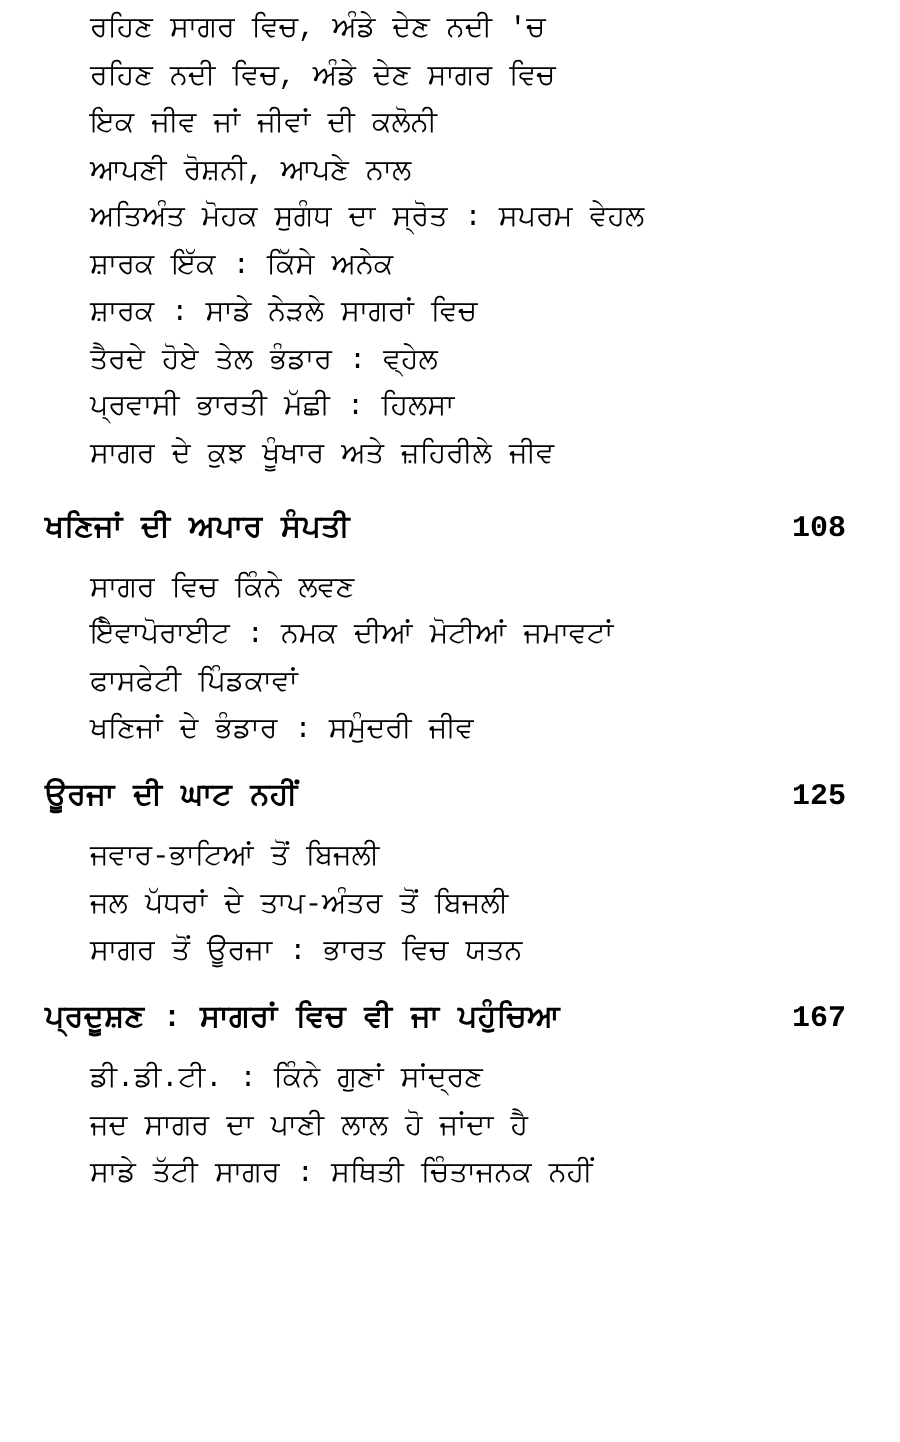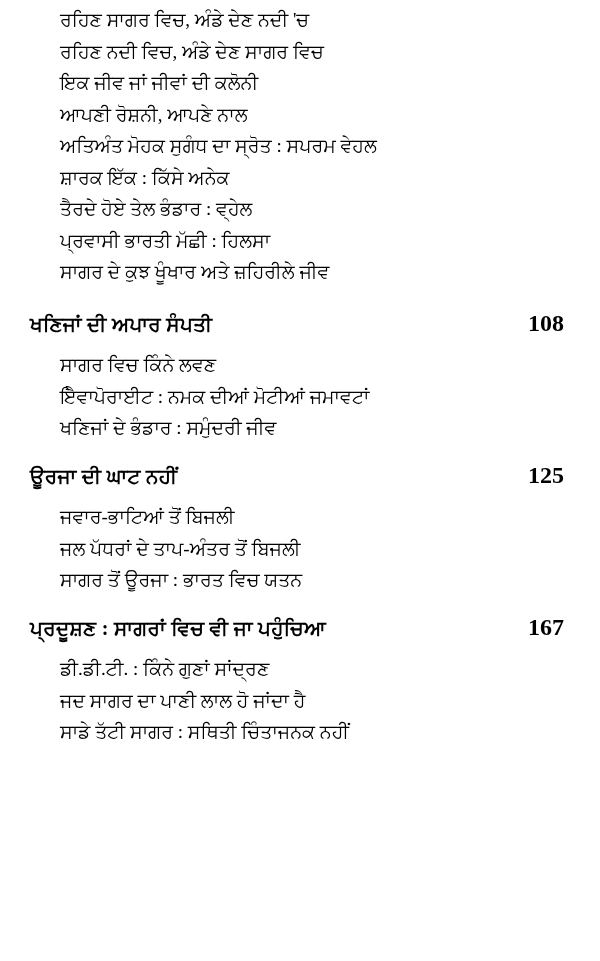--- a/index.html
+++ b/index.html
@@ -14,20 +14,21 @@
     color: #000000;
     position: relative;
     overflow: hidden;
   }
   .page {
     width: 600px;
     height: 961px;
     box-sizing: border-box;
     padding: 10px 36px 10px 30px;
     position: relative;
+    font-family: Liberation Mono, monospace;
   }
   .toc {
     display: block;
   }
   
   .entry {
     display: flex;
     align-items: baseline;
     justify-content: space-between;
     font-size: 19px;
@@ -54,21 +55,21 @@
     line-height: 1.0;
     margin: 26px 0 20px 0;
   }
   .section .label {
     padding-left: 0;
     white-space: nowrap;
     letter-spacing: 0.3px;
   }
   .section .page-no {
     font-weight: bold;
-    font-size: 24px;
+    font-size: 20px;
     min-width: 36px;
     text-align: left;
   }
   .section.first {
     margin-top: 30px;
   }
 </style>
 </head>
 <body>
 
@@ -92,20 +93,24 @@
       </div>
       <div class="entry">
         <span class="label">ਅਤਿਅੰਤ ਮੋਹਕ ਸੁਗੰਧ ਦਾ ਸ੍ਰੋਤ : ਸਪਰਮ ਵੇਹਲ</span>
         <span class="page-no"></span>
       </div>
       <div class="entry">
         <span class="label">ਸ਼ਾਰਕ ਇੱਕ : ਕਿੱਸੇ ਅਨੇਕ</span>
         <span class="page-no"></span>
       </div>
       <div class="entry">
+        <span class="label">ਸ਼ਾਰਕ : ਸਾਡੇ ਨੇੜਲੇ ਸਾਗਰਾਂ ਵਿਚ</span>
+        <span class="page-no"></span>
+      </div>
+      <div class="entry">
         <span class="label">ਤੈਰਦੇ ਹੋਏ ਤੇਲ ਭੰਡਾਰ : ਵ੍ਹੇਲ</span>
         <span class="page-no"></span>
       </div>
       <div class="entry">
         <span class="label">ਪ੍ਰਵਾਸੀ ਭਾਰਤੀ ਮੱਛੀ : ਹਿਲਸਾ</span>
         <span class="page-no"></span>
       </div>
       <div class="entry">
         <span class="label">ਸਾਗਰ ਦੇ ਕੁਝ ਖੂੰਖਾਰ ਅਤੇ ਜ਼ਹਿਰੀਲੇ ਜੀਵ</span>
         <span class="page-no"></span>
@@ -113,20 +118,24 @@
       <div class="section first">
         <span class="label">ਖਣਿਜਾਂ ਦੀ ਅਪਾਰ ਸੰਪਤੀ</span>
         <span class="page-no">108</span>
       </div>
       <div class="entry">
         <span class="label">ਸਾਗਰ ਵਿਚ ਕਿੰਨੇ ਲਵਣ</span>
         <span class="page-no"></span>
       </div>
       <div class="entry">
         <span class="label">ਇੈਵਾਪੋਰਾਈਟ : ਨਮਕ ਦੀਆਂ ਮੋਟੀਆਂ ਜਮਾਵਟਾਂ</span>
+        <span class="page-no"></span>
+      </div>
+      <div class="entry">
+        <span class="label">ਫਾਸਫੇਟੀ ਪਿੰਡਕਾਵਾਂ</span>
         <span class="page-no"></span>
       </div>
       <div class="entry">
         <span class="label">ਖਣਿਜਾਂ ਦੇ ਭੰਡਾਰ : ਸਮੁੰਦਰੀ ਜੀਵ</span>
         <span class="page-no"></span>
       </div>
       <div class="section">
         <span class="label">ਊਰਜਾ ਦੀ ਘਾਟ ਨਹੀਂ</span>
         <span class="page-no">125</span>
       </div>

